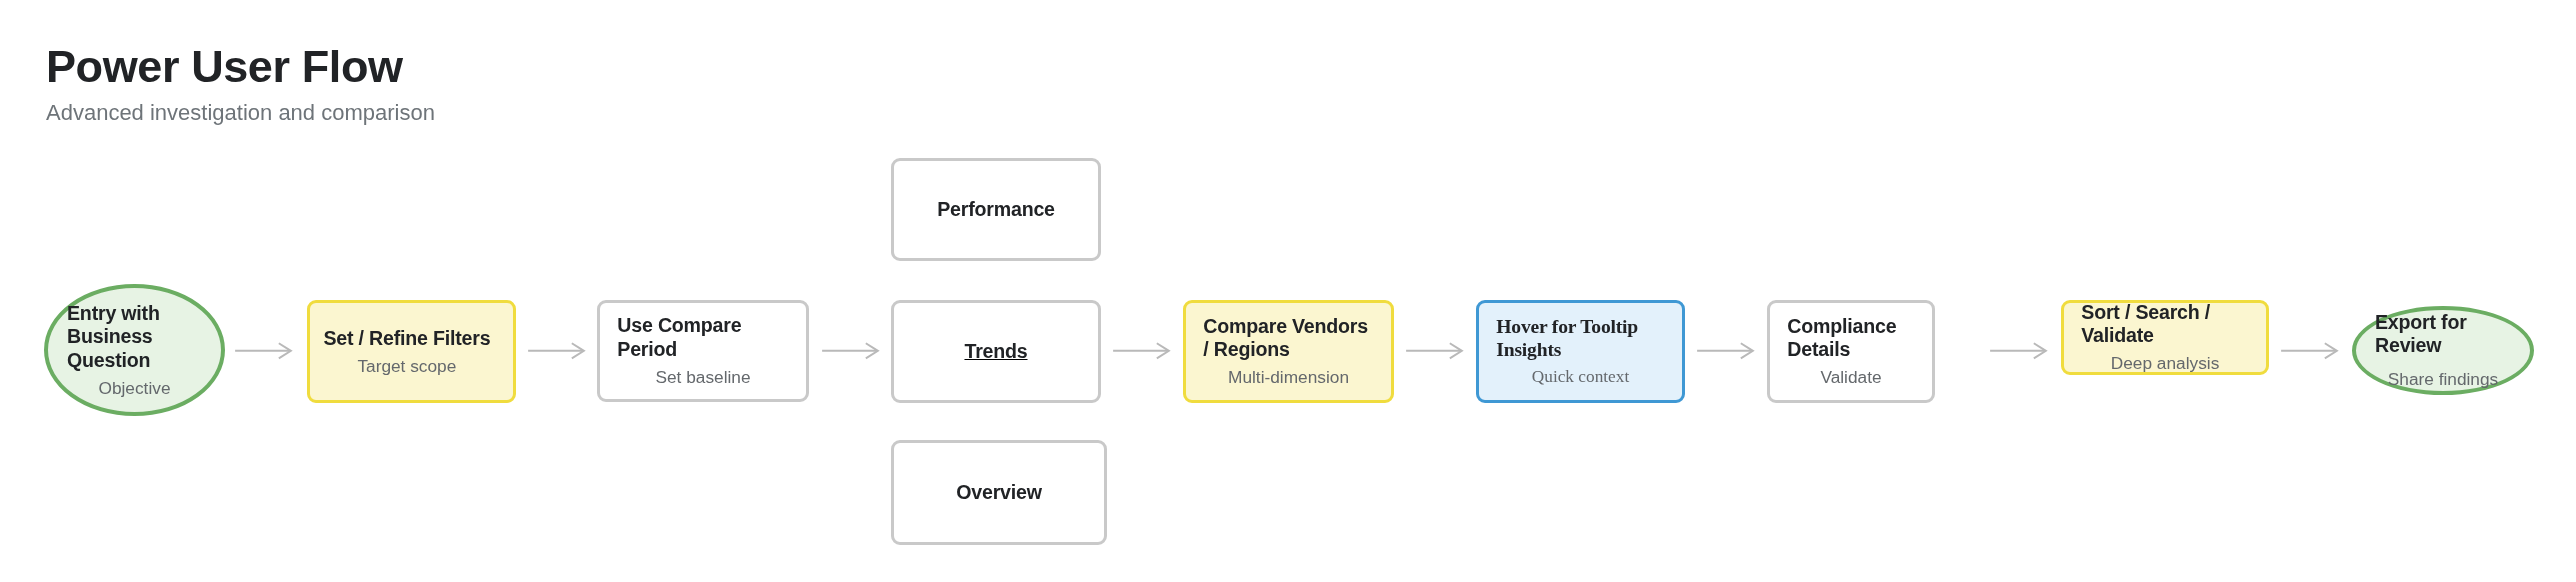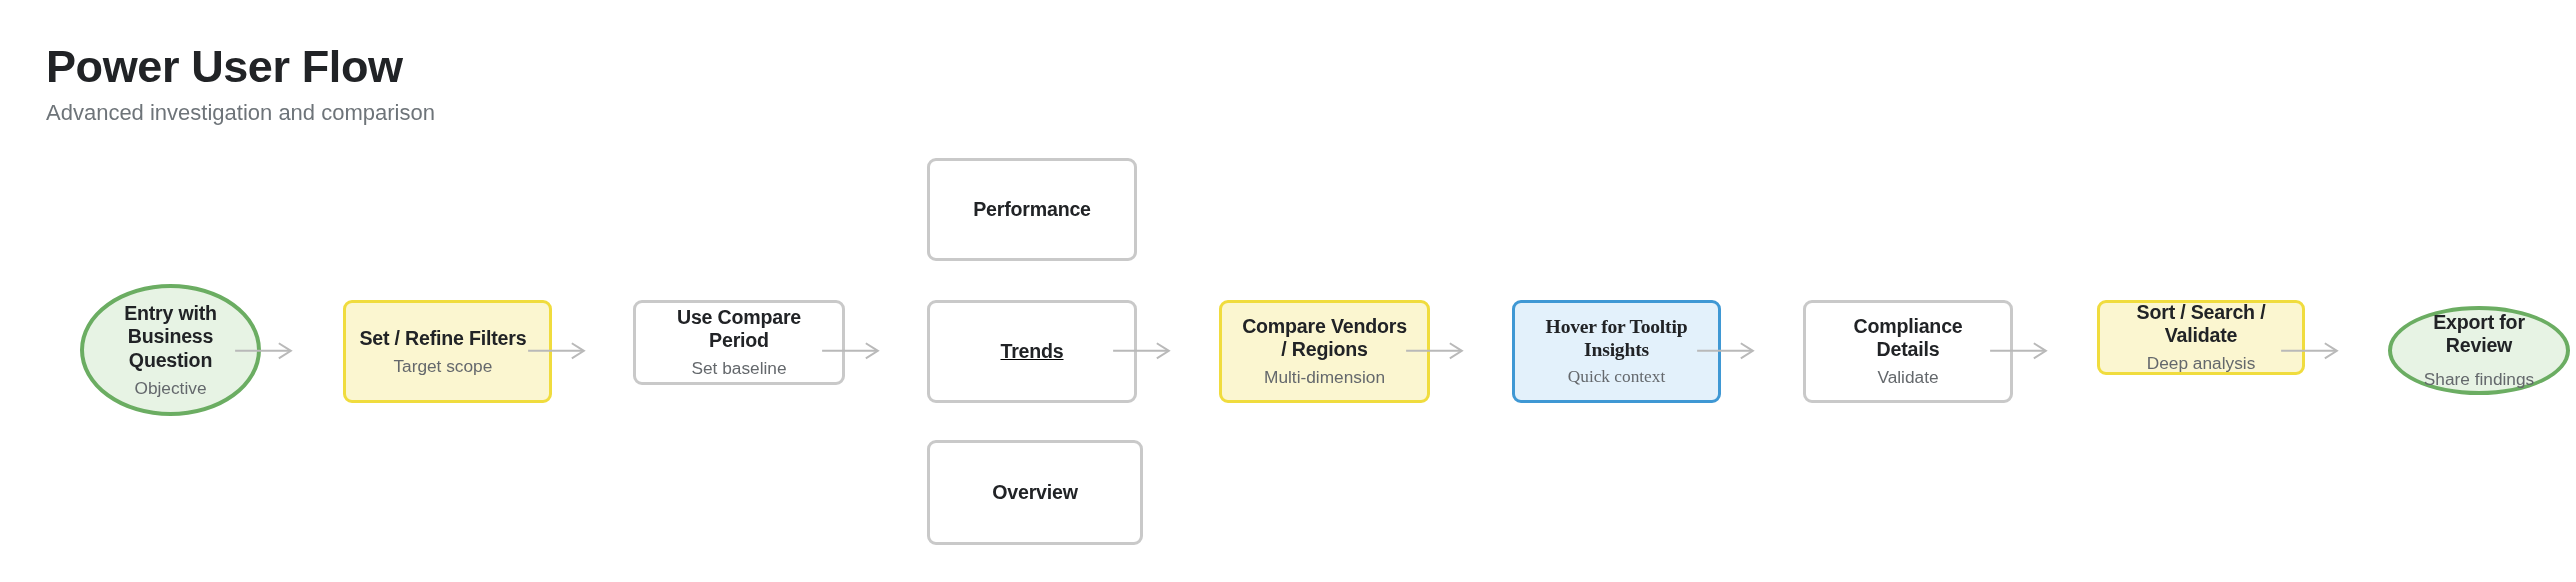--- a/index.html
+++ b/index.html
@@ -27,26 +27,25 @@
     color: #6E7479;
     line-height: 1.2;
   }
   .node {
     position: absolute;
     box-sizing: border-box;
     display: flex;
     flex-direction: column;
     align-items: center;
     justify-content: center;
-    text-align: center;
+    text-align: left;
     background: var(--neutral-bg, #fff);
     border: 3px solid var(--neutral-border, #C9C9C9);
     border-radius: 9px;
     padding: 0 17.3px;
-    margin-left: 36px;
   }
   .node-title {
     font-size: 19.6px;
     font-weight: 700;
     color: var(--title-text, #212326);
     line-height: 1.2;
     letter-spacing: -0.2px;
   }
   .node-sub {
     font-size: 17.3px;
@@ -56,27 +55,27 @@
     margin-top: 5.3px;
   }
   .ellipse { border-radius: 50%; padding: 0 19px; }
   .green  { background: var(--green-bg, #E7F3E4);  border-color: var(--green-border, #6BAD62);  border-width: 4.5px; }
   .yellow { background: var(--yellow-bg, #FBF6D0); border-color: var(--yellow-border, #F0DC3E); border-width: 3.8px; }
   .blue   { background: var(--blue-bg, #E3F1FB);   border-color: var(--blue-border, #3F98D4);   border-width: 3.8px; font-family: Liberation Serif, serif; }
 
   
   .n-entry       { left: 44px;   top: 284px; width: 181px; height: 132px; }
   .n-filters     { left: 307px;  top: 300px; width: 209px; height: 103px; padding-left: 8px; }
-  .n-period      { left: 597px;  top: 300px; width: 212px; height: 85px; }
+  .n-period      { left: 597px;  top: 300px; width: 212px; height: 102px; }
   .n-performance { left: 891px; top: 158px; width: 210px; height: 103px; }
   .n-trends      { left: 891px; top: 300px; width: 210px; height: 103px; text-decoration: underline; }
   .n-overview    { left: 891px; top: 440px; width: 216px; height: 105px; }
   .n-vendors     { left: 1183px; top: 300px; width: 211px; height: 103px; }
   .n-tooltip     { left: 1476px; top: 300px; width: 209px; height: 103px; }
-  .n-compliance  { left: 1767px; top: 300px; width: 210px; height: 103px; }
+  .n-compliance  { left: 1767px; top: 300px; width: 168px; height: 103px; }
   .n-sort        { left: 2061px; top: 300px; width: 208px; height: 75px; }
   .n-export      { left: 2352px; top: 306px; width: 182px; height: 89px; gap: 6px; }
 
   .arrow {
     position: absolute;
     top: 341px;
     width: 59px;
     height: 19.6px;
     stroke: var(--arrow, #B9B9B9);
     stroke-width: 2.6;

